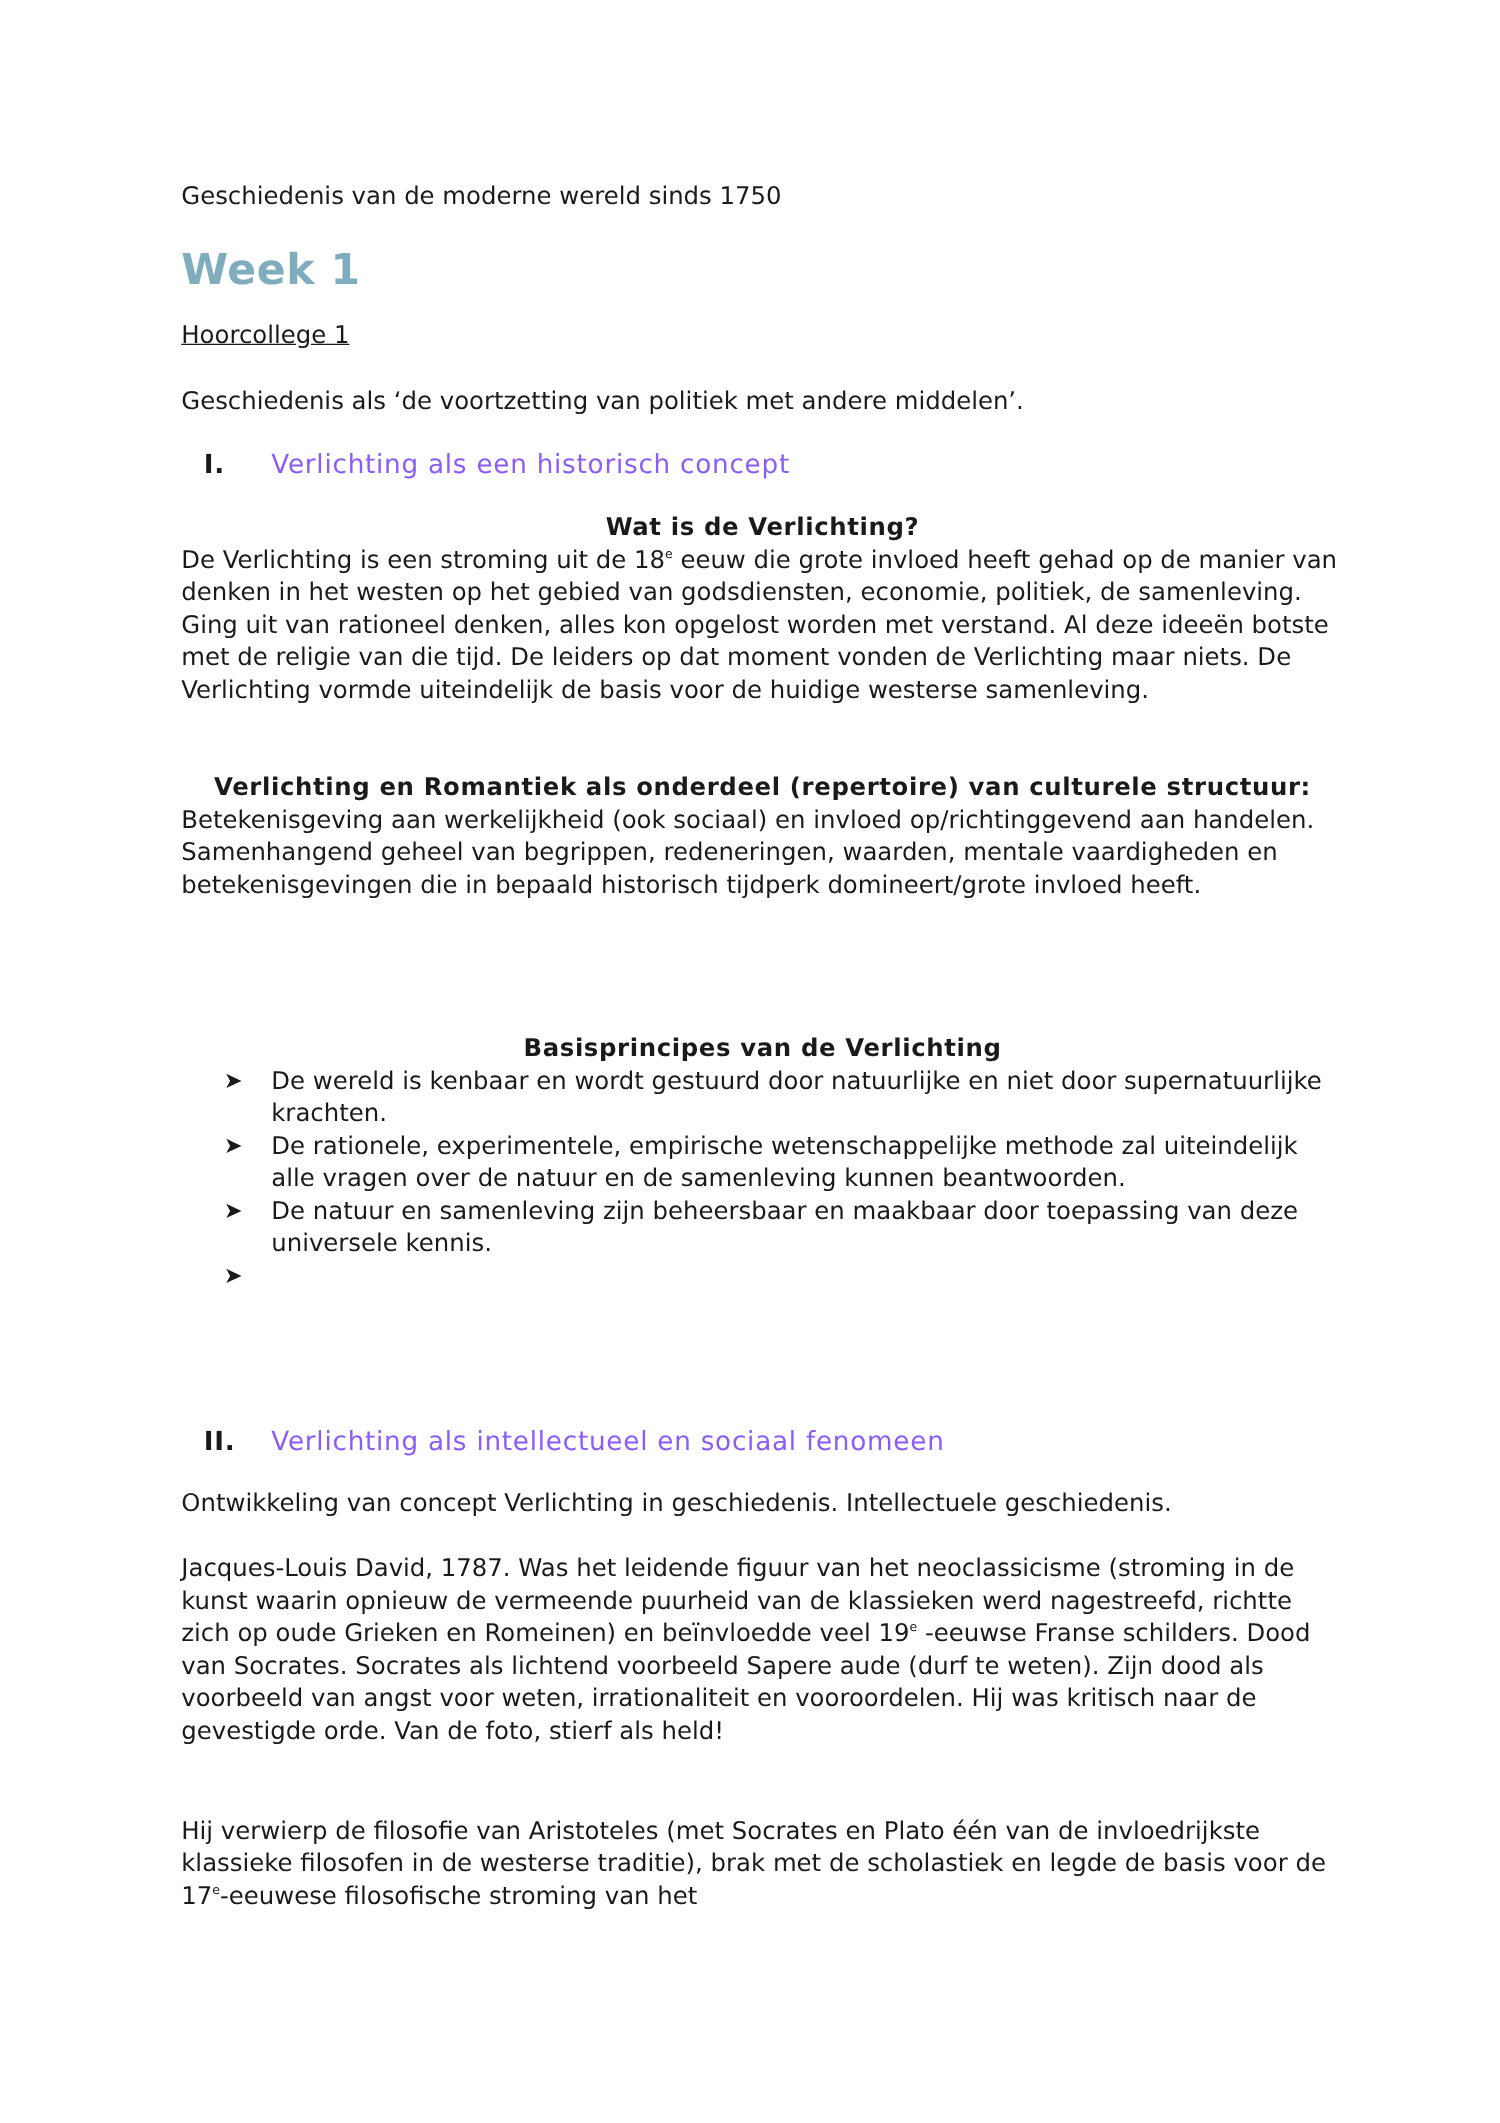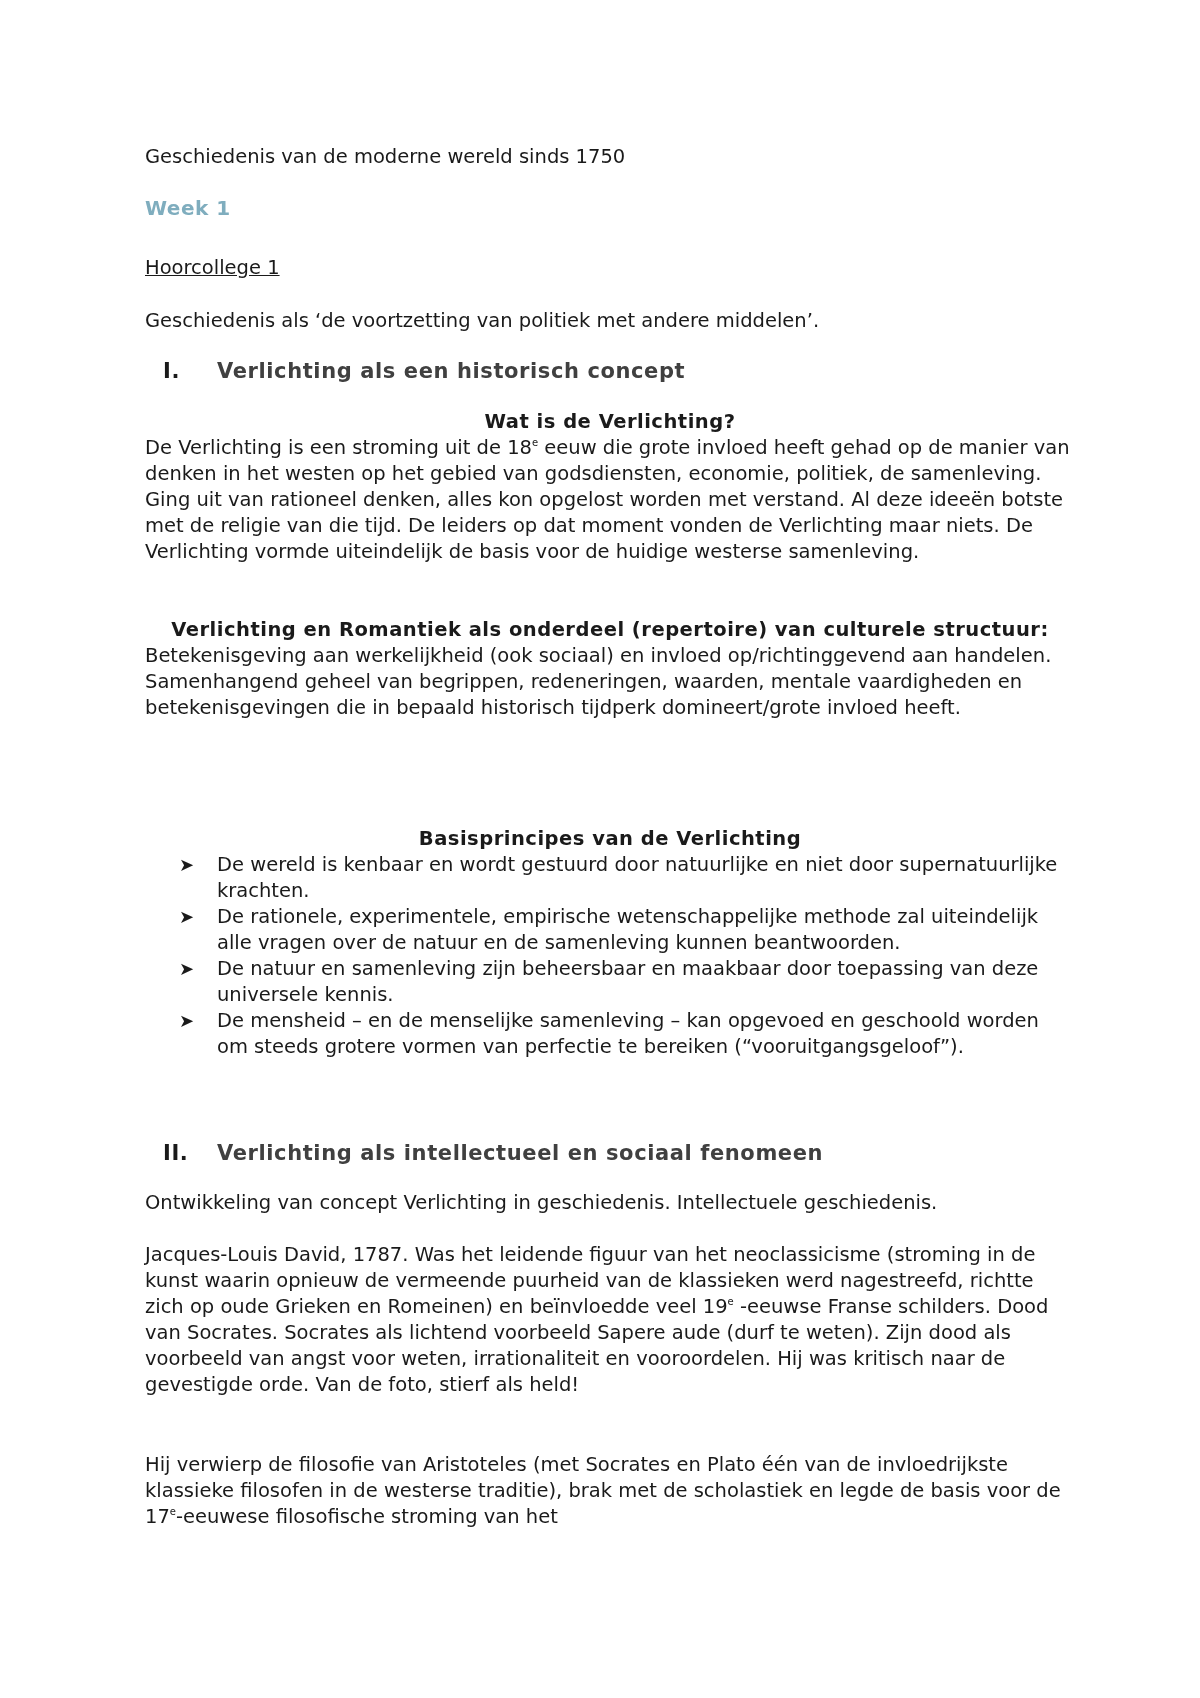--- a/index.html
+++ b/index.html
@@ -1,26 +1,26 @@
 <!DOCTYPE html>
 <html><head>
   <meta charset="utf-8">
   <style>
     html, body { margin: 0; padding: 0; background: #ffffff; }
     body { width: 1200px; height: 1698px; position: relative; overflow: hidden;
            font-family: "DejaVu Sans", sans-serif; color: #1a1a1a; }
     .page { position: absolute; left: 145px; top: 0; width: 930px; }
     .p { font-size: 19.5px; line-height: 26px; margin: 0; }
     .doc-title { position: absolute; top: 144px; }
-    .week { position: absolute; top: 196px; font-size: 20px; font-weight: bold; color: #7fadbe; letter-spacing: 0.5px; }
+    .week { position: absolute; top: 196px; font-size: 34px; font-weight: bold; color: #7fadbe; letter-spacing: 0.5px; }
     .hc { position: absolute; top: 255px; text-decoration: underline; text-align: right; }
     .quote { position: absolute; top: 308px; }
     .sec { position: absolute; font-size: 21px; line-height: 28px; letter-spacing: 0.6px; }
     .sec .num { position: absolute; left: 18px; width: 40px; color: #1a1a1a; font-weight: bold; }
-    .sec .txt { position: absolute; left: 72px; white-space: nowrap; color: #404040; font-weight: bold; }
+    .sec .txt { position: absolute; left: 72px; white-space: nowrap; color: #8b5cf6; font-weight: normal; }
     .sec1 { top: 357px; }
     .sec2 { top: 1139px; }
     .block { position: absolute; left: 0; width: 930px; }
     .h { font-weight: bold; font-size: 19.5px; line-height: 26px; letter-spacing: 0.5px; margin: 0; text-align: center; }
     .b1 { top: 409px; }
     .b2 { top: 617px; }
     .b3 { top: 826px; }
     .b4 { top: 1190px; }
     .b5 { top: 1242px; }
     .b6 { top: 1452px; }
@@ -57,21 +57,21 @@
     <p class="p">Betekenisgeving aan werkelijkheid (ook sociaal) en invloed op/richtinggevend aan handelen.</p>
     <p class="p">Samenhangend geheel van begrippen, redeneringen, waarden, mentale vaardigheden en betekenisgevingen die in bepaald historisch tijdperk domineert/grote invloed heeft.</p>
   </div>
 
   <div class="block b3">
     <p class="h">Basisprincipes van de Verlichting</p>
     <ul class="bul">
       <li><span class="arrow">➤</span><span>De wereld is kenbaar en wordt gestuurd door natuurlijke en niet door supernatuurlijke krachten.</span></li>
       <li><span class="arrow">➤</span><span>De rationele, experimentele, empirische wetenschappelijke methode zal uiteindelijk alle vragen over de natuur en de samenleving kunnen beantwoorden.</span></li>
       <li><span class="arrow">➤</span><span>De natuur en samenleving zijn beheersbaar en maakbaar door toepassing van deze universele kennis.</span></li>
-      <li><span class="arrow">➤</span><span>De mensheid – en de menselijke samenleving – kan opgevoed en geschoold worden om steeds grotere vormen van perfectie te bereiken (“vooruitgangsgeloof”).</span></li>
+      <li><span class="arrow">➤</span></li>
     </ul>
   </div>
 
   <div class="sec sec2">
     <span class="num">II.</span>
     <span class="txt">Verlichting als intellectueel en sociaal fenomeen</span>
   </div>
 
   <div class="block b4">
     <p class="p">Ontwikkeling van concept Verlichting in geschiedenis. Intellectuele geschiedenis.</p>

